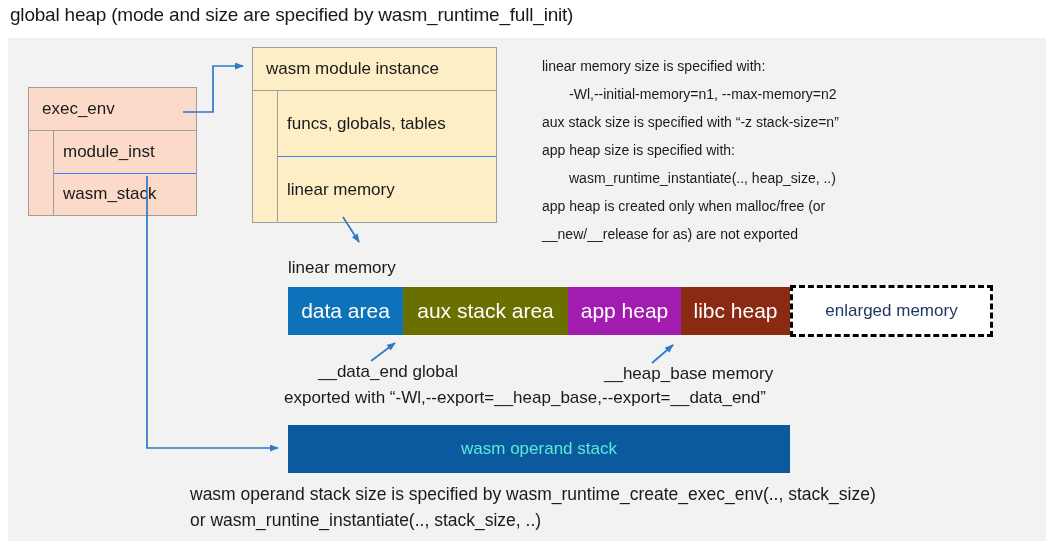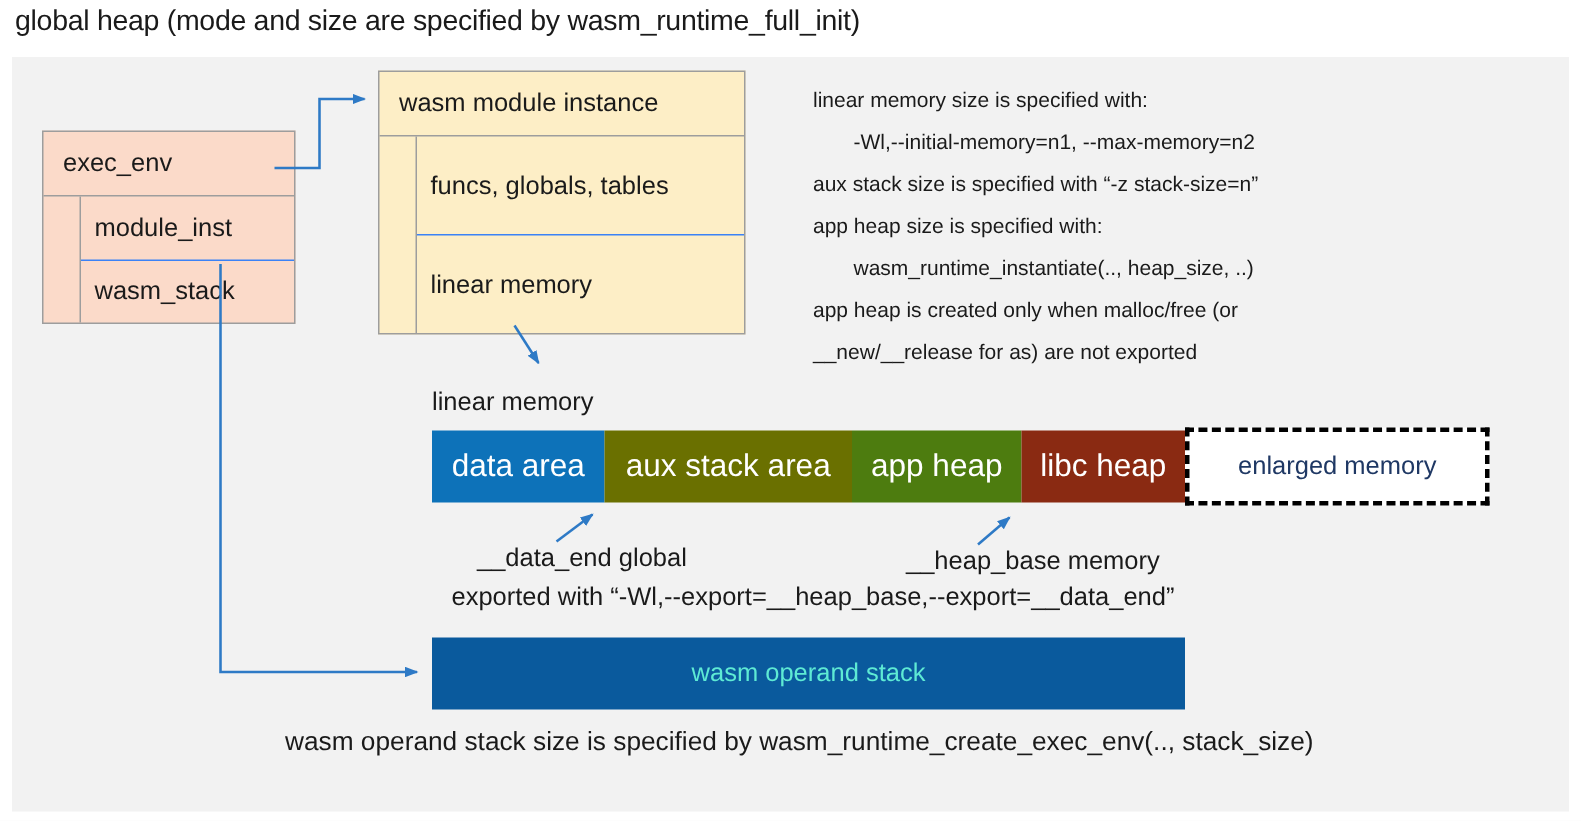--- a/index.html
+++ b/index.html
@@ -79,33 +79,34 @@
     <div class="note-line">app heap size is specified with:</div>
     <div class="note-line indent">wasm_runtime_instantiate(.., heap_size, ..)</div>
     <div class="note-line">app heap is created only when malloc/free (or</div>
     <div class="note-line">__new/__release for as) are not exported</div>
   </div>
 
   <div class="abs mem-label">linear memory</div>
 
   <div class="seg" style="left: 288px; width: 115px; background-color: rgb(13, 114, 185);">data area</div>
   <div class="seg" style="left: 403px; width: 165px; background-color: rgb(106, 112, 0);">aux stack area</div>
-  <div class="seg" style="left: 568px; width: 113px; background-color: #4d7c0f;">app heap</div>
+  <div class="seg" style="left: 568px; width: 113px; background-color: #a21caf;">app heap</div>
   <div class="seg" style="left: 681px; width: 109px; background-color: rgb(138, 42, 18);">libc heap</div>
 
   <div class="enlarged" style="color: rgb(31, 56, 100);">enlarged memory</div>
 
   <div class="lbl" style="left:318px;top:362px;">__data_end global</div>
   <div class="lbl" style="left:604px;top:364px;">__heap_base memory</div>
-  <div class="lbl" style="left:301px;top:388px;text-align:right;">exported with “-Wl,--export=__heap_base,--export=__data_end”</div>
+  <div class="lbl" style="left:284px;top:388px;text-align:right;">exported with “-Wl,--export=__heap_base,--export=__data_end”</div>
 
   <div class="opbar" style="background-color: rgb(10, 90, 157);">wasm operand stack</div>
 
   <div class="abs notes-bottom">
     <div class="note-line">wasm operand stack size is specified by wasm_runtime_create_exec_env(.., stack_size)</div>
+    <div class="note-line">or wasm_runtine_instantiate(.., stack_size, ..)</div>
   </div>
 
   <svg class="arrows" width="1054" height="547">
     <defs>
       <marker id="ah" markerWidth="9" markerHeight="7" refX="8" refY="3.5" orient="auto" markerUnits="userSpaceOnUse">
         <path d="M0,0 L9,3.5 L0,7 Z" fill="#2e7ac6"></path>
       </marker>
     </defs>
     <path d="M183,112 H213 V66 H243" fill="none" stroke="#2e7ac6" stroke-width="1.7" marker-end="url(#ah)"></path>
     <path d="M147,176 V448 H278" fill="none" stroke="#2e7ac6" stroke-width="1.7" marker-end="url(#ah)"></path>

